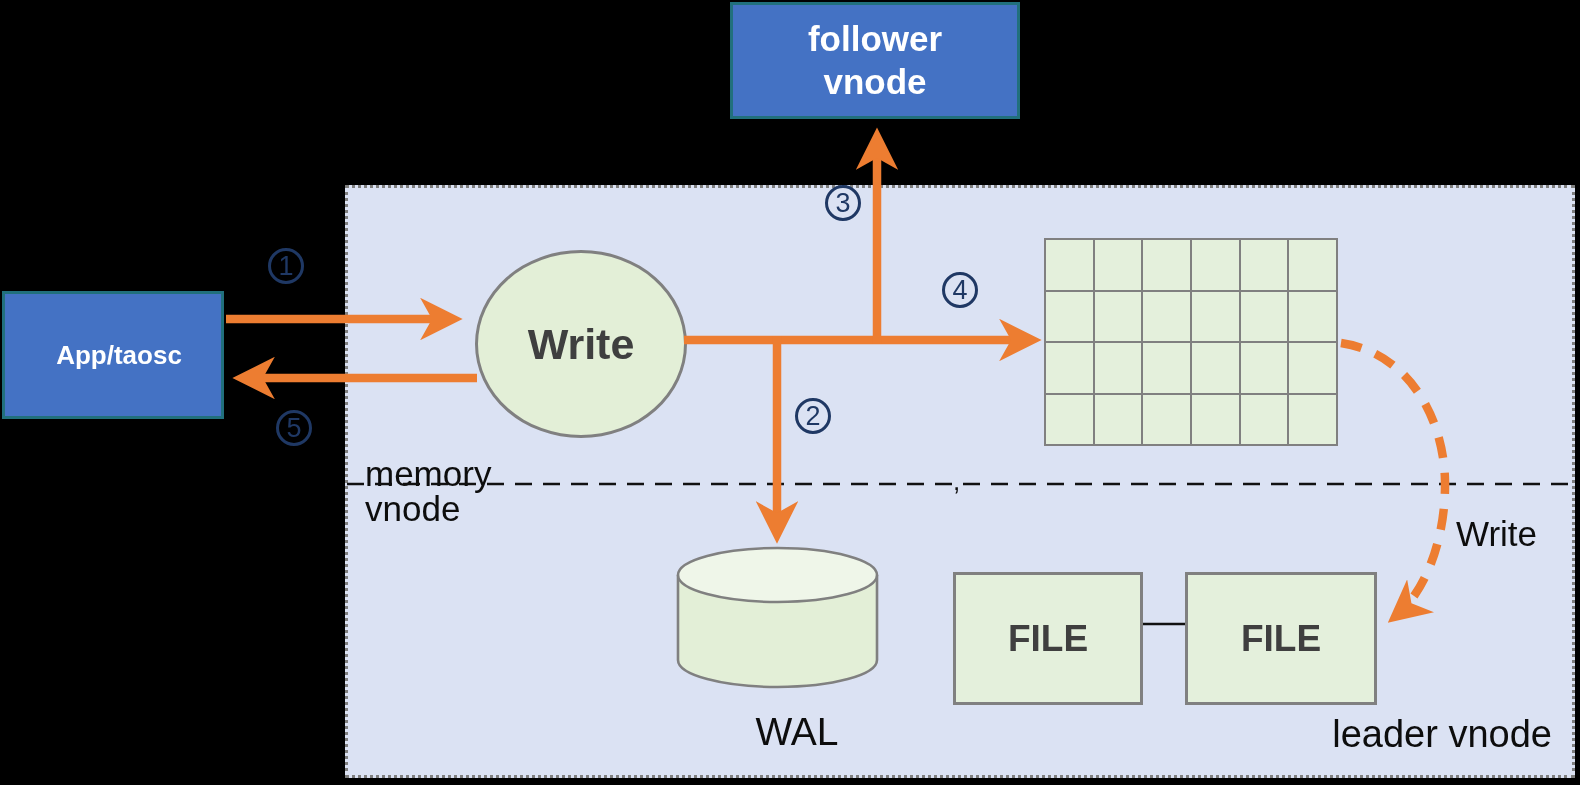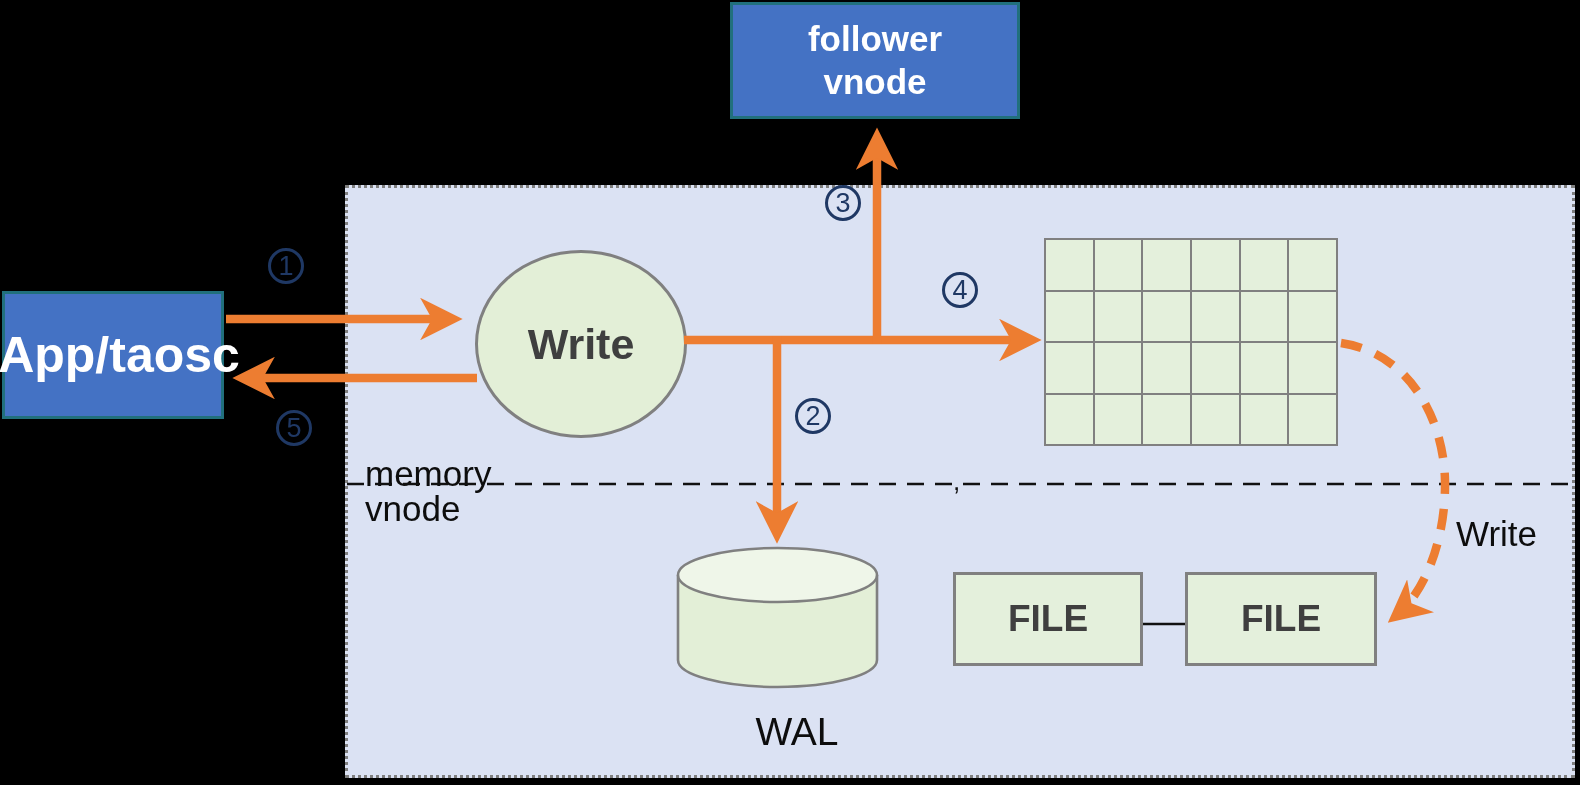--- a/index.html
+++ b/index.html
@@ -17,41 +17,41 @@
   }
 
   
   .blue-box{
     position:absolute;background:var(--node-blue,#4472c4);
     border:3px solid var(--node-blue-border,#21707d);
     color:#fff;font-weight:bold;display:flex;flex-direction:column;
     align-items:center;justify-content:center;text-align:center;
   }
   .follower-box{left:730px;top:2px;width:290px;height:117px;font-size:35px;line-height:1.22;}
-  .app-box{left:2px;top:291px;width:222px;height:128px;font-size:50px;padding-left:12px;}
+  .app-box{left:2px;top:291px;width:222px;height:128px;font-size:26px;padding-left:12px;}
 
   
   .write-circle{
     position:absolute;left:475px;top:250px;width:212px;height:188px;
     background:var(--green-fill,#e3efd7);border:3px solid var(--shape-border,#808080);
     border-radius:50%;display:flex;align-items:center;justify-content:center;
     font-size:43px;font-weight:bold;color:var(--text-dark,#3f3f3f);
   }
 
   
   .memtable-grid{
     position:absolute;left:1044px;top:238px;width:294px;height:208px;
     display:grid;grid-template-columns:repeat(6,1fr);grid-template-rows:repeat(4,1fr);
     background:var(--shape-border,#808080);gap:2px;border:2px solid var(--shape-border,#808080);
   }
   .memtable-grid .cell{background:var(--green-cell,#e4f0dc);}
 
   
   .file-box{
-    position:absolute;top:572px;width:190px;height:94px;
+    position:absolute;top:572px;width:190px;height:133px;
     background:var(--green-cell,#e4f0dc);border:3px solid var(--shape-border,#808080);
     display:flex;align-items:center;justify-content:center;
     font-size:37px;font-weight:bold;color:var(--text-dark,#3f3f3f);
   }
   .file1{left:953px;}
   .file2{left:1185px;width:192px;}
 
   
   .lbl{position:absolute;color:#0d0d0d;white-space:nowrap;}
   .lbl-memory{left:365px;top:454px;font-size:35px;}
@@ -126,20 +126,21 @@
   <div class="file-box file1">
     <span>FILE</span>
   </div>
   <div class="file-box file2">
     <span>FILE</span>
   </div>
 
   <div class="lbl lbl-memory">memory</div>
   <div class="lbl lbl-disk">vnode</div>
   <div class="lbl lbl-wal">WAL</div>
+  <div class="lbl lbl-leader">leader vnode</div>
   <div class="lbl lbl-flush">Write</div>
   <div class="lbl lbl-comma">,</div>
 
   <div class="step s1">1</div>
   <div class="step s2">2</div>
   <div class="step s3">3</div>
   <div class="step s4">4</div>
   <div class="step s5">5</div>
 
   <svg class="overlay" viewBox="0 0 1580 785">

